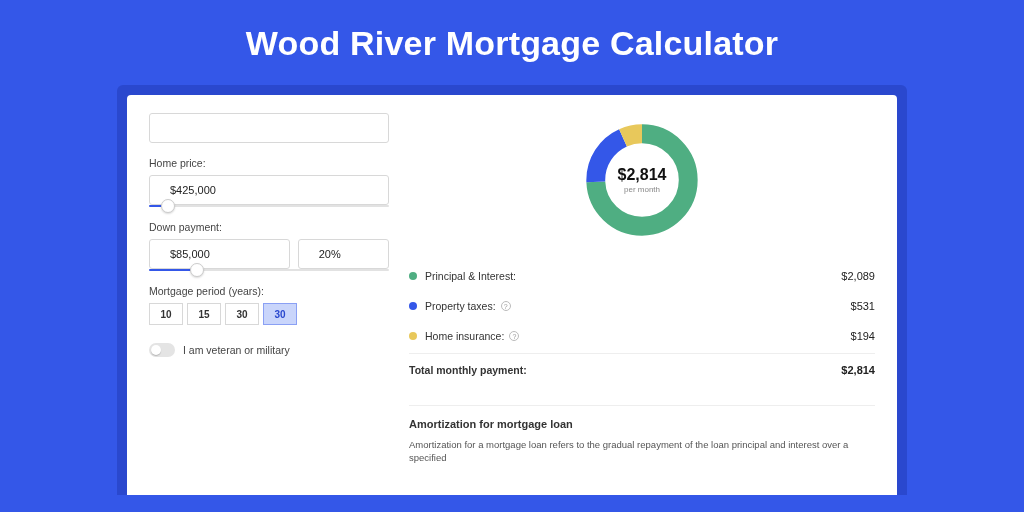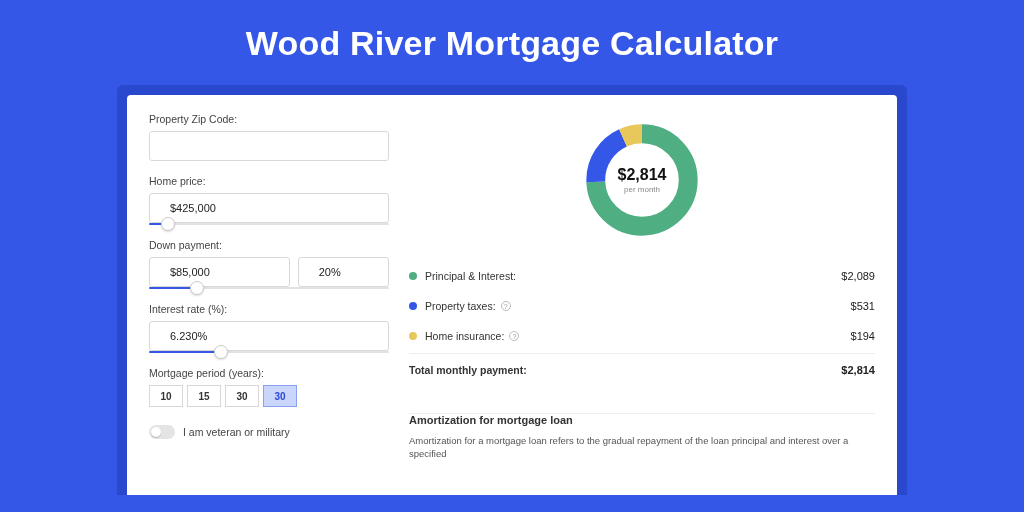--- a/index.html
+++ b/index.html
@@ -170,42 +170,42 @@
   .break-val { margin-left: auto; font-size: 11px; color: #222; }
   .total-row {
     border-top: 1px solid #eee;
     font-weight: 700;
     padding-top: 10px;
     margin-top: 2px;
   }
   .amort-title {
     font-size: 11px;
     font-weight: 700;
-    margin-top: 28px;
+    margin-top: 20px;
+    padding-top: 12px;
     border-top: 1px solid #eee;
   }
   .amort-text {
     font-size: 9.5px;
     color: #555;
     margin-top: 8px;
     line-height: 1.4;
   }
 </style>
 </head>
 <body>
 
 <h1 class="page-title">Wood River Mortgage Calculator</h1>
 
 <div class="card-wrap">
   <div class="card">
 
     <div class="left-col">
 
       <div class="field">
-        <label class="field-label">Property Zip Code:</label>
         <input class="text-input" value="" style="">
       </div>
 
       <div class="field">
         <label class="field-label">Home price:</label>
         <input class="text-input" value="$425,000" style="">
         <div class="slider-track">
           <div class="slider-fill" style="width: 8%;"></div>
           <div class="slider-thumb" style="left: 8%;"></div>
         </div>
@@ -216,28 +216,20 @@
         <div class="row-2">
           <input class="text-input" value="$85,000" style="">
           <input class="text-input" value="20%" style="">
         </div>
         <div class="slider-track">
           <div class="slider-fill" style="width: 20%;"></div>
           <div class="slider-thumb" style="left: 20%;"></div>
         </div>
       </div>
 
-      <div class="field">
-        <label class="field-label">Interest rate (%):</label>
-        <input class="text-input" value="6.230%" style="">
-        <div class="slider-track">
-          <div class="slider-fill" style="width: 30%;"></div>
-          <div class="slider-thumb" style="left: 30%;"></div>
-        </div>
-      </div>
 
       <div class="field">
         <label class="field-label">Mortgage period (years):</label>
         <div class="period-group" id="period-group">
             <div class="period-btn">10</div>
             <div class="period-btn">15</div>
             <div class="period-btn">30</div>
             <div class="period-btn active">30</div>
           </div>
       </div>

